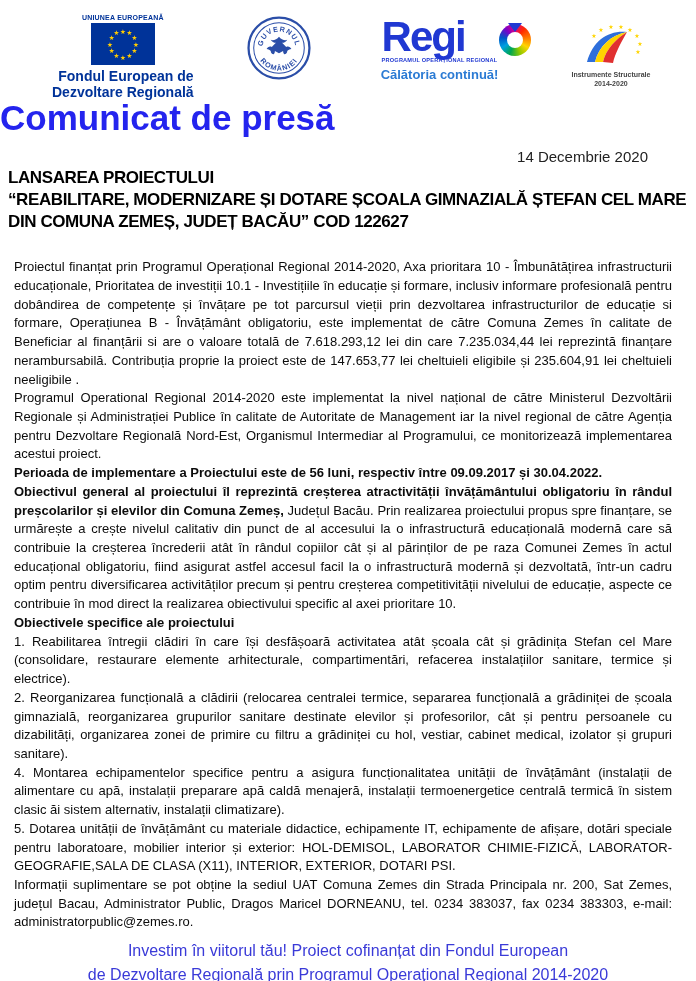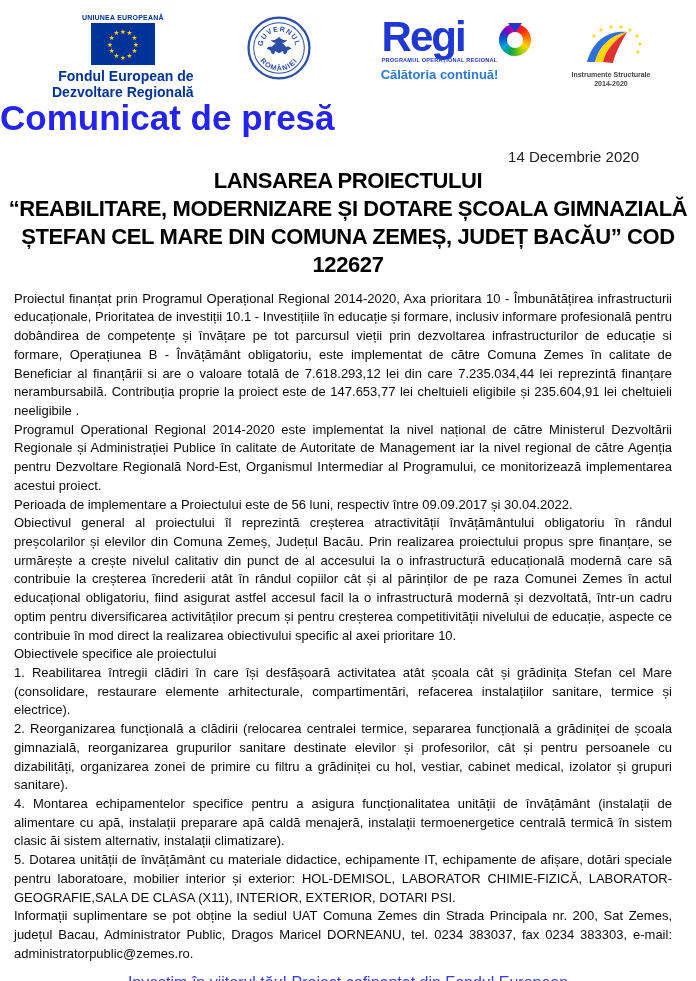--- a/index.html
+++ b/index.html
@@ -23,27 +23,27 @@
     background:conic-gradient(#e6007e,#ff2a00,#ff7a00,#ffd500,#8cc800,#00a650,#00a0e0,#0055c8,#7a00c8,#e6007e);}
   .regio-wheel::after{content:"";position:absolute;inset:8px;background:#fff;border-radius:50%;}
   .regio-wheel::before{content:"";position:absolute;left:50%;top:-1px;transform:translateX(-50%);
     border-left:7px solid transparent;border-right:7px solid transparent;border-top:9px solid #2038d2;z-index:2;}
   .regio-sub{font-size:5.6px;font-weight:bold;color:#2038d2;text-align:left;margin-top:1px;letter-spacing:.2px;}
   .regio-tag{font-size:13px;font-weight:bold;color:#2b7bd4;margin-top:1px;text-align:center;}
   .is-logo{width:86px;margin-top:10px;}
   .is-text{font-size:7px;font-weight:bold;color:#444;line-height:1.25;margin-top:1px;}
   
   .title{color:#2424ee;font-size:35px;font-weight:bold;text-align:left;margin:6px 0 2px 0;}
-  .date{font-size:15px;text-align:right;padding-right:45px;margin:10px 12px 2px 0;color:#222;}
-  .heading{font-weight:bold;font-size:22px;letter-spacing:-.4px;text-align:center;
-           line-height:1.28;margin:2px 8px 8px 8px;color:#000;}
+  .date{font-size:15px;text-align:right;padding-right:45px;margin:10px 3px 2px 0;color:#222;}
+  .heading{font-weight:bold;font-size:17px;letter-spacing:-.4px;text-align:left;
+           line-height:1.28;margin:2px 8px 24px 8px;color:#000;}
   
   .body-text{padding:2px 24px 0 14px;font-size:13px;line-height:1.44;text-align:justify;color:#0c0c0c;}
   .body-text p{margin:0;}
-  .body-text b{font-weight:400;}
+  .body-text b{font-weight:700;}
   
   .footer-blue{color:#3a3ad8;font-size:16px;text-align:center;line-height:1.5;margin-top:7px;}
   .rainbow{height:15px;overflow:hidden;margin-top:9px;}
   .rainbow-inner{display:flex;height:100%;width:104%;margin-left:-2%;}
   .rainbow-inner div{height:100%;transform:skewX(-22deg);}
 </style>
 </head>
 <body>
 
 <div class="page">

